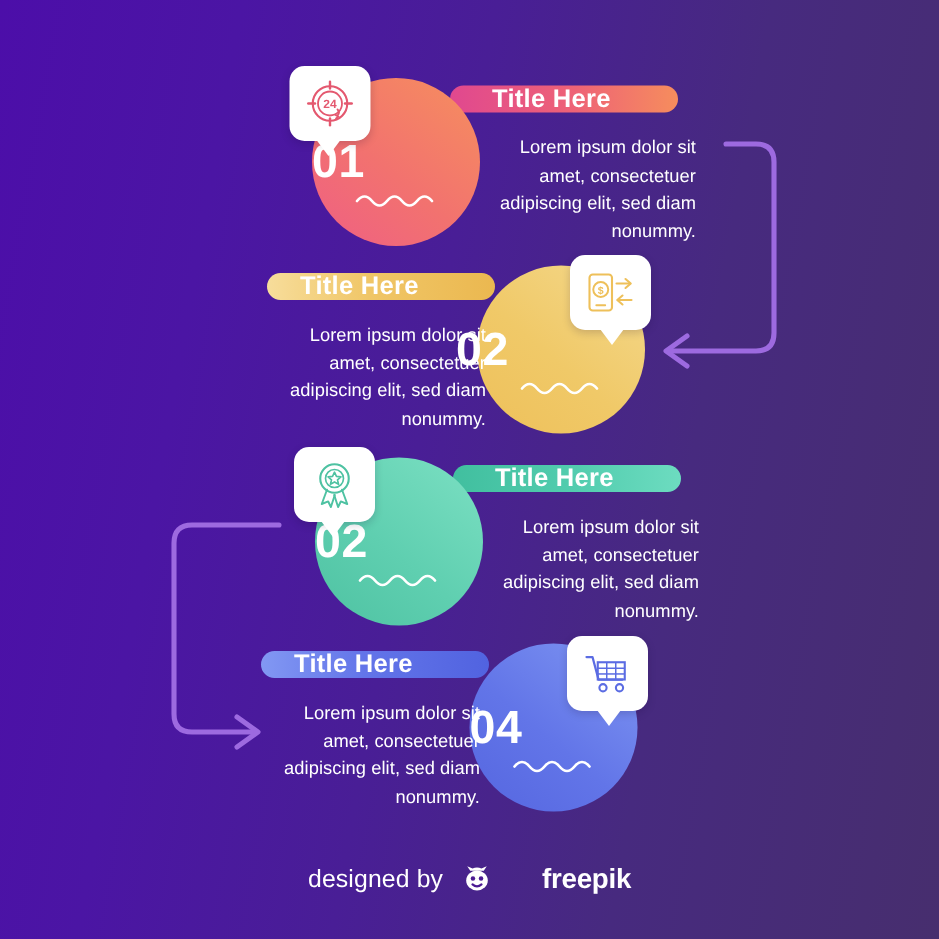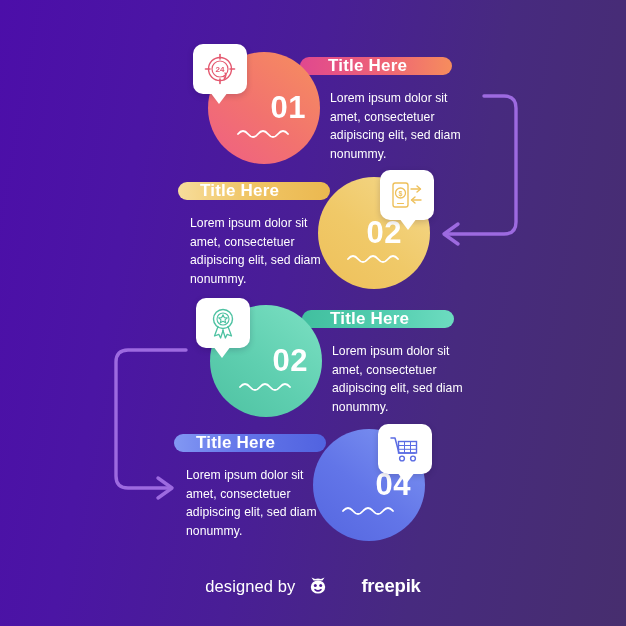--- a/index.html
+++ b/index.html
@@ -37,21 +37,21 @@
     border-radius: 50%;
   }
   .circle-1 { background: linear-gradient(40deg, #ef5f84 0%, #f2726f 45%, #f68f5e 100%); }
   .circle-2 { background: linear-gradient(40deg, #eec05a 0%, #f0c968 45%, #f4d98d 100%); }
   .circle-3 { background: linear-gradient(40deg, #4ec2a2 0%, #5fcfb0 45%, #7ce0c3 100%); }
   .circle-4 { background: linear-gradient(40deg, #5566e0 0%, #6275e8 45%, #7f96f2 100%); }
 
   .num {
     position: absolute;
     width: 98px;
-    text-align: right;
+    text-align: left;
     top: 44px;
     font-size: 31px;
     font-weight: bold;
     color: #ffffff;
     letter-spacing: 0.5px;
     line-height: 1;
   }
   .squiggle {
     position: absolute;
     width: 112px;
@@ -85,20 +85,21 @@
   .pill-left  span { padding-left: 22px; }
 
   
   .copy {
     position: absolute;
     width: 134px;
     font-size: 12.2px;
     line-height: 1.52;
     color: #ffffff;
     letter-spacing: 0.05px;
+    text-align: right;
   }
 
   
   .bubble {
     position: absolute;
     width: 54px;
     height: 50px;
     background: #ffffff;
     border-radius: 10px;
     display: flex;

